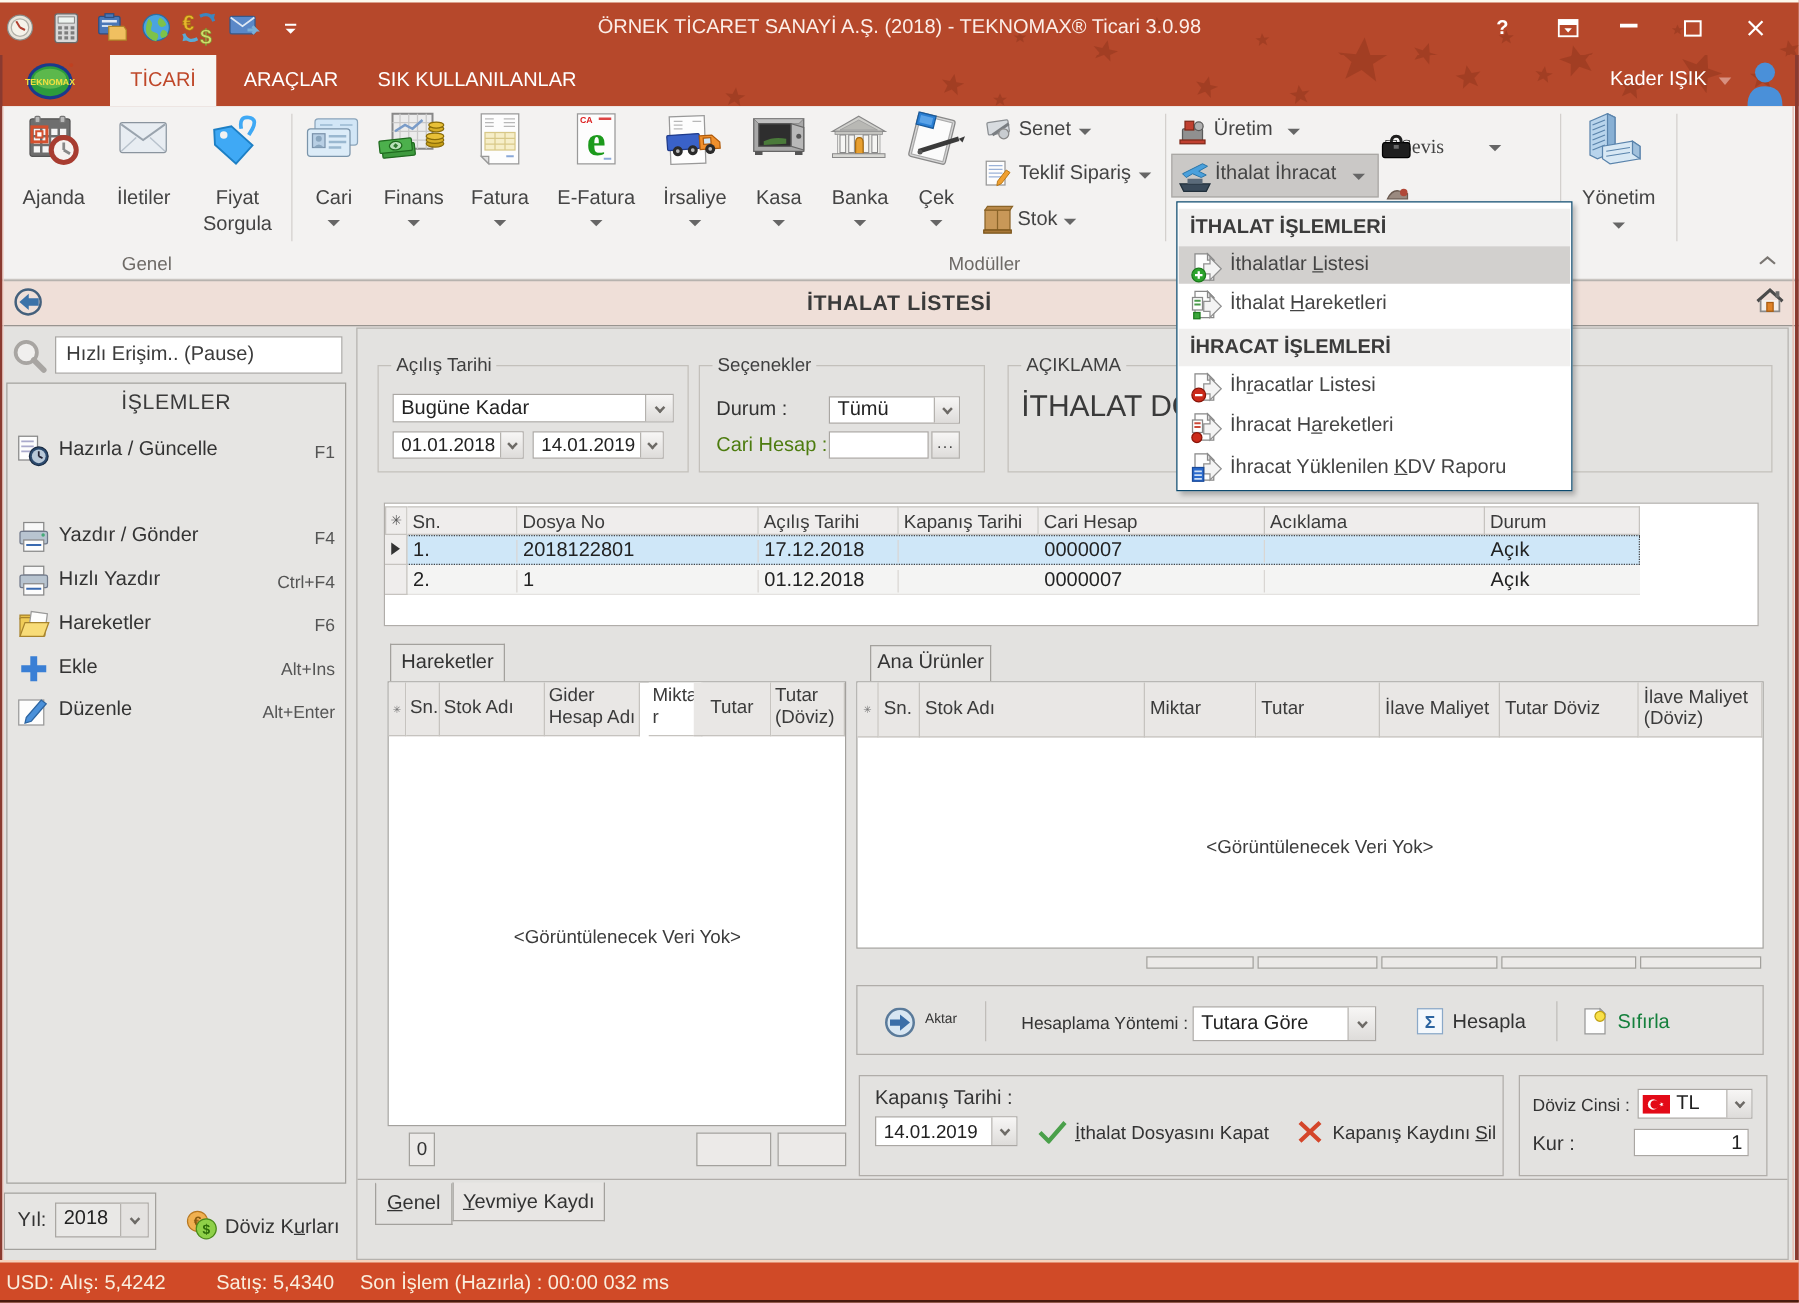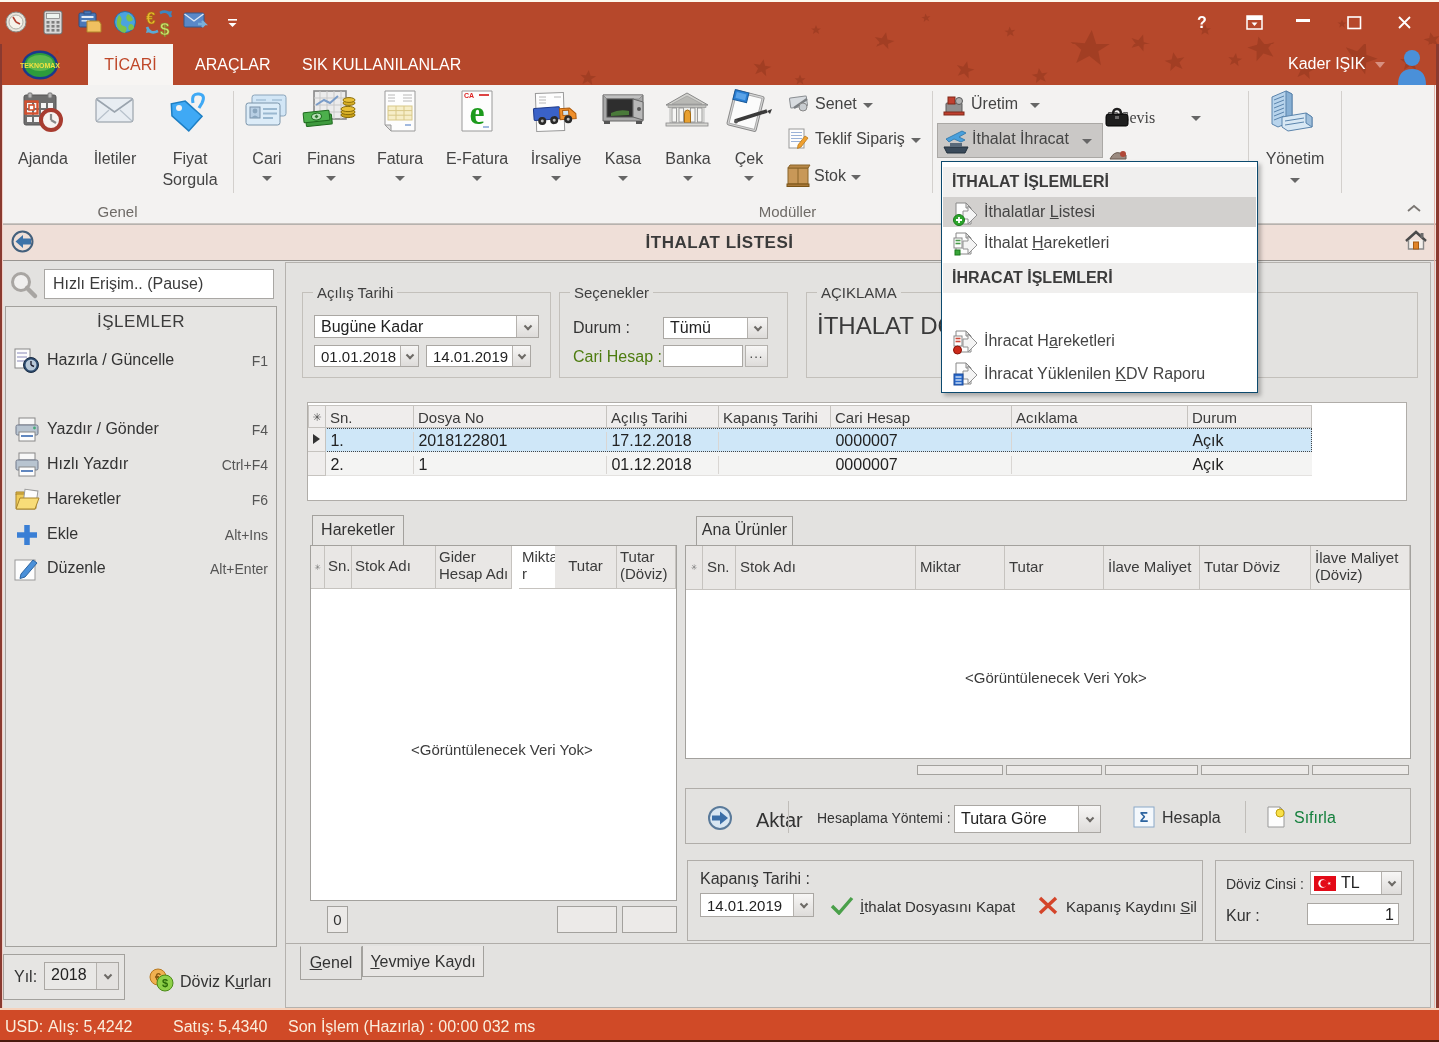--- a/index.html
+++ b/index.html
@@ -126,20 +126,21 @@
       <g transform="translate(184,11)">
         <rect x="0" y="0" width="20" height="14" rx="1.5" fill="#5a88c8" stroke="#35598c"></rect>
         <path d="M0.5,1 L10,8 L19.5,1" fill="none" stroke="#dfe8f4" stroke-width="1.4"></path>
         <path d="M14,11 h7 l-3,-3 m3,3 l-3,3" fill="none" stroke="#7ab0d8" stroke-width="2.4"></path>
       </g>
       <g transform="translate(228,17)" fill="#ffffff">
         <rect x="0" y="0" width="9" height="1.6"></rect>
         <path d="M0.5,4 h8 l-4,4 Z"></path>
       </g>
     </svg>
+    <div id="titletext" class="abs">ÖRNEK TİCARET SANAYİ A.Ş. (2018) - TEKNOMAX® Ticari 3.0.98</div>
     <div class="abs winbtn" style="left:1197px; font-weight:bold; font-size:16px;">?</div>
     <svg class="abs" style="left:1246px; top:13px;" width="18" height="16">
       <rect x="1" y="1" width="15" height="13" fill="none" stroke="#fff" stroke-width="1.5"></rect>
       <rect x="1" y="1" width="15" height="4" fill="#fff"></rect>
       <path d="M8.5,11 l-3,-3.4 h6 Z" fill="#fff"></path>
     </svg>
     <div class="abs" style="left:1296px; top:17px; width:14px; height:3px; background:#fff;"></div>
     <svg class="abs" style="left:1347px; top:14px;" width="15" height="14">
         <rect x="1" y="1" width="12.5" height="11.5" fill="none" stroke="#fff" stroke-width="1.6"></rect>
       </svg>
@@ -690,21 +691,21 @@
     <div class="abs" style="left:720px; top:502px; width:96px; height:10px; background:#eceae8; border:1px solid #a3a19d;"></div>
     <div class="abs" style="left:819px; top:502px; width:93px; height:10px; background:#eceae8; border:1px solid #a3a19d;"></div>
     <div class="abs" style="left:915px; top:502px; width:108px; height:10px; background:#eceae8; border:1px solid #a3a19d;"></div>
     <div class="abs" style="left:1026px; top:502px; width:97px; height:10px; background:#eceae8; border:1px solid #a3a19d;"></div>
 
     <div class="abs" style="left:399px; top:525px; width:726px; height:56px; border:1px solid #b0ada9;">
       <svg class="abs" style="left:22px; top:17px;" width="24" height="24">
         <circle cx="12" cy="12" r="11" fill="#d8e6f2" stroke="#5a7a9a" stroke-width="2"></circle>
         <path d="M4,9.5 h8 v-4 l8,6.5 -8,6.5 v-4 h-8 Z" fill="#3a6ea8"></path>
       </svg>
-      <div class="abs" style="left:70px; top:20px; font-size:20px; color:#333;">Aktar</div>
+      <div class="abs" style="left:54px; top:20px; font-size:11px; color:#333;">Aktar</div>
       <div class="abs" style="left:102px; top:12px; width:1px; height:32px; background:#c0bdb9;"></div>
       <div class="abs" style="left:131px; top:21px; font-size:14px; color:#333;">Hesaplama Yöntemi :</div>
       <div class="combo" style="left:268px; top:16px; width:147px; height:28px;">
         <div class="txt" style="top:4px;">Tutara Göre</div>
         <div class="btn">
             <div class="chev"></div>
           </div>
       </div>
       <svg class="abs" style="left:447px; top:17px;" width="22" height="22">
         <rect x="1" y="1" width="20" height="20" fill="#f4f8fc" stroke="#8aa8c8"></rect>
@@ -781,20 +782,30 @@
         <rect x="2" y="7" width="8" height="10" fill="#fff" stroke="#888"></rect>
         <g stroke="#4a9a4a" stroke-width="1.6">
             <line x1="3.5" y1="9.5" x2="8.5" y2="9.5"></line>
             <line x1="3.5" y1="12.5" x2="8.5" y2="12.5"></line>
           </g>
         <rect x="3" y="19" width="5" height="5" fill="#3aa63a" stroke="#1a7a1a"></rect>
       </svg>
       <div class="mtext">İthalat <span class="u">H</span>areketleri</div>
     </div>
     <div class="mhead" style="top:101px;">İHRACAT İŞLEMLERİ</div>
+    <div class="mitem" style="top:131px; height:32px; line-height:32px;">
+      <svg class="micon" width="26" height="26">
+        <path d="M4,2 h10 l5,5 v16 h-15 Z" fill="#fdfdfd" stroke="#888"></path>
+        <path d="M14,2 v5 h5 Z" fill="#e4e4e4" stroke="#888"></path>
+        <path d="M11,10 h5 v-5 l9,9 -9,9 v-5 h-5 Z" fill="#f4f4f4" stroke="#909090"></path>
+        <circle cx="7" cy="19" r="5.5" fill="#cc2a1a" stroke="#8a1408"></circle>
+        <path d="M4,19 h6" stroke="#fff" stroke-width="1.8"></path>
+      </svg>
+      <div class="mtext">İh<span class="u">r</span>acatlar Listesi</div>
+    </div>
     <div class="mitem" style="top:195px; height:33px; line-height:33px;">
       <svg class="micon" width="26" height="26">
         <path d="M4,2 h10 l5,5 v16 h-15 Z" fill="#fdfdfd" stroke="#888"></path>
         <path d="M14,2 v5 h5 Z" fill="#e4e4e4" stroke="#888"></path>
         <path d="M11,10 h5 v-5 l9,9 -9,9 v-5 h-5 Z" fill="#f4f4f4" stroke="#909090"></path>
         <rect x="2" y="13" width="9" height="11" fill="#2a6acc" stroke="#1a4a9a"></rect>
         <g stroke="#cfe0f4" stroke-width="1.4">
             <line x1="3.5" y1="16" x2="9.5" y2="16"></line>
             <line x1="3.5" y1="19" x2="9.5" y2="19"></line>
             <line x1="3.5" y1="22" x2="9.5" y2="22"></line>

